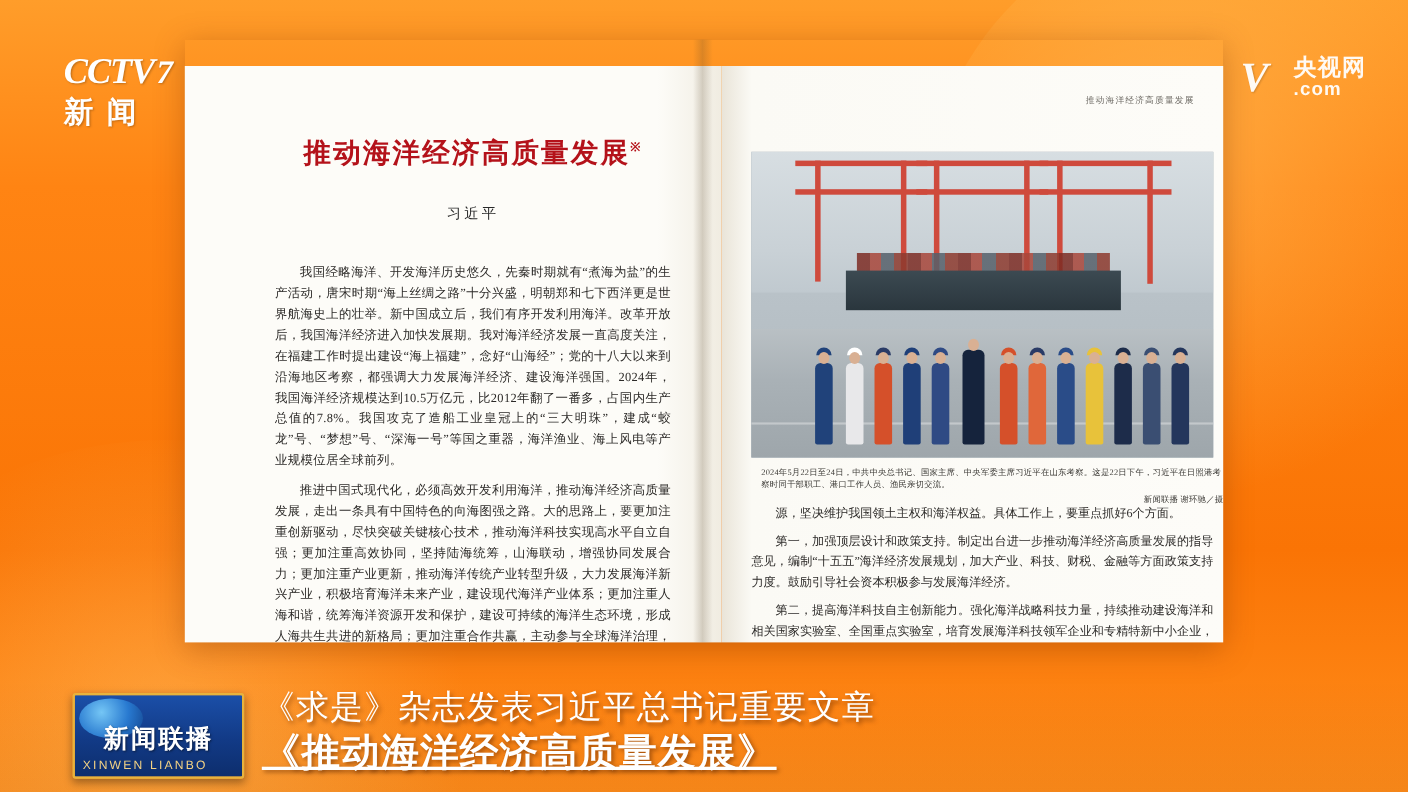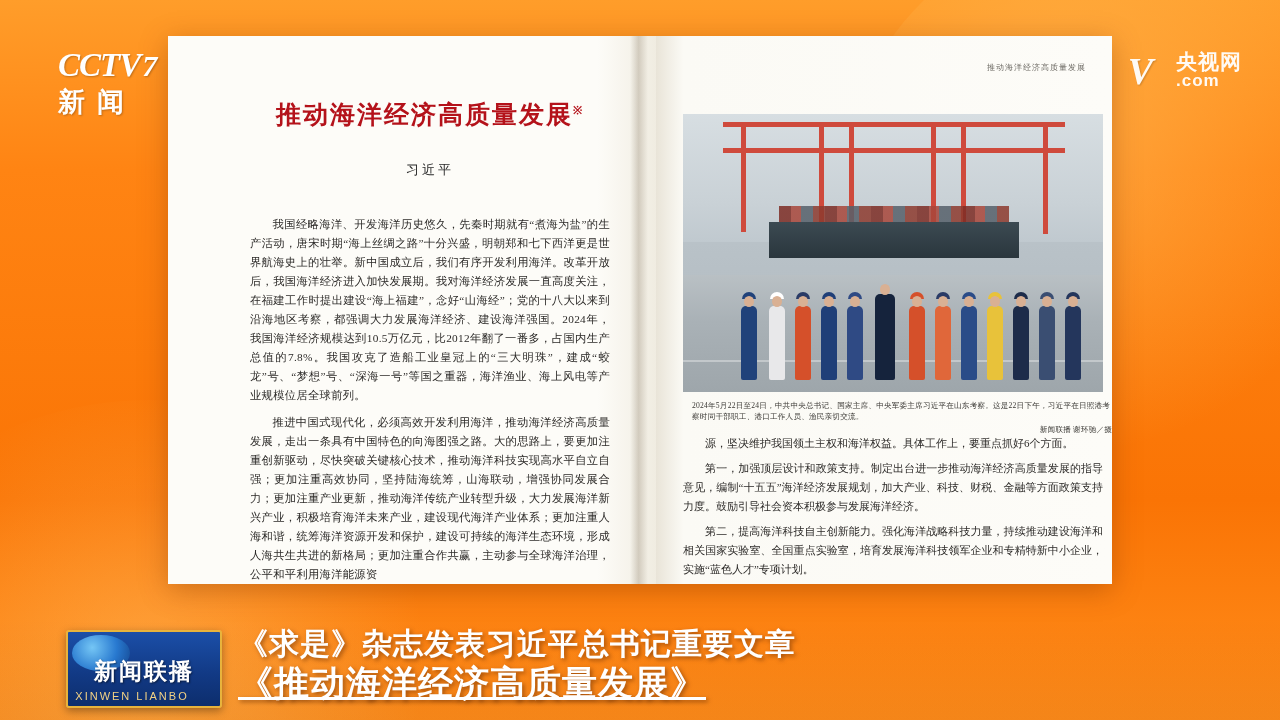--- a/index.html
+++ b/index.html
@@ -67,20 +67,21 @@
     top: 36px;
     width: 944px;
     height: 548px;
     display: flex;
     box-shadow: 0 6px 26px rgba(120,50,0,.35);
   }
   .page {
     background: #fdfcf8;
     position: relative;
     overflow: hidden;
+    margin-top: 24px;
   }
   .page.left {
     width: 470px;
     background: linear-gradient(90deg, #fdfcf8 0%, #fdfcf8 88%, #f0ece1 100%);
     padding-left: 36px;
   }
   .page.right {
     width: 474px;
     background: linear-gradient(90deg, #e9e4d8 0%, #fbfaf5 6%, #fdfcf8 100%);
   }
@@ -359,21 +360,21 @@
   }
   .lt-lines {
     position: absolute;
     left: 238px;
     bottom: 16px;
     color: #ffffff;
     text-shadow: 2px 2px 4px rgba(90,35,0,.55);
   }
   .lt-line1 {
     font-family: "Liberation Serif", serif;
-    font-weight: bold;
+    font-weight: normal;
     font-size: 30px;
     letter-spacing: 1px;
     line-height: 40px;
   }
   .lt-line2 {
     font-family: "Liberation Serif", serif;
     font-weight: bold;
     font-size: 35px;
     letter-spacing: 1px;
     line-height: 40px;

